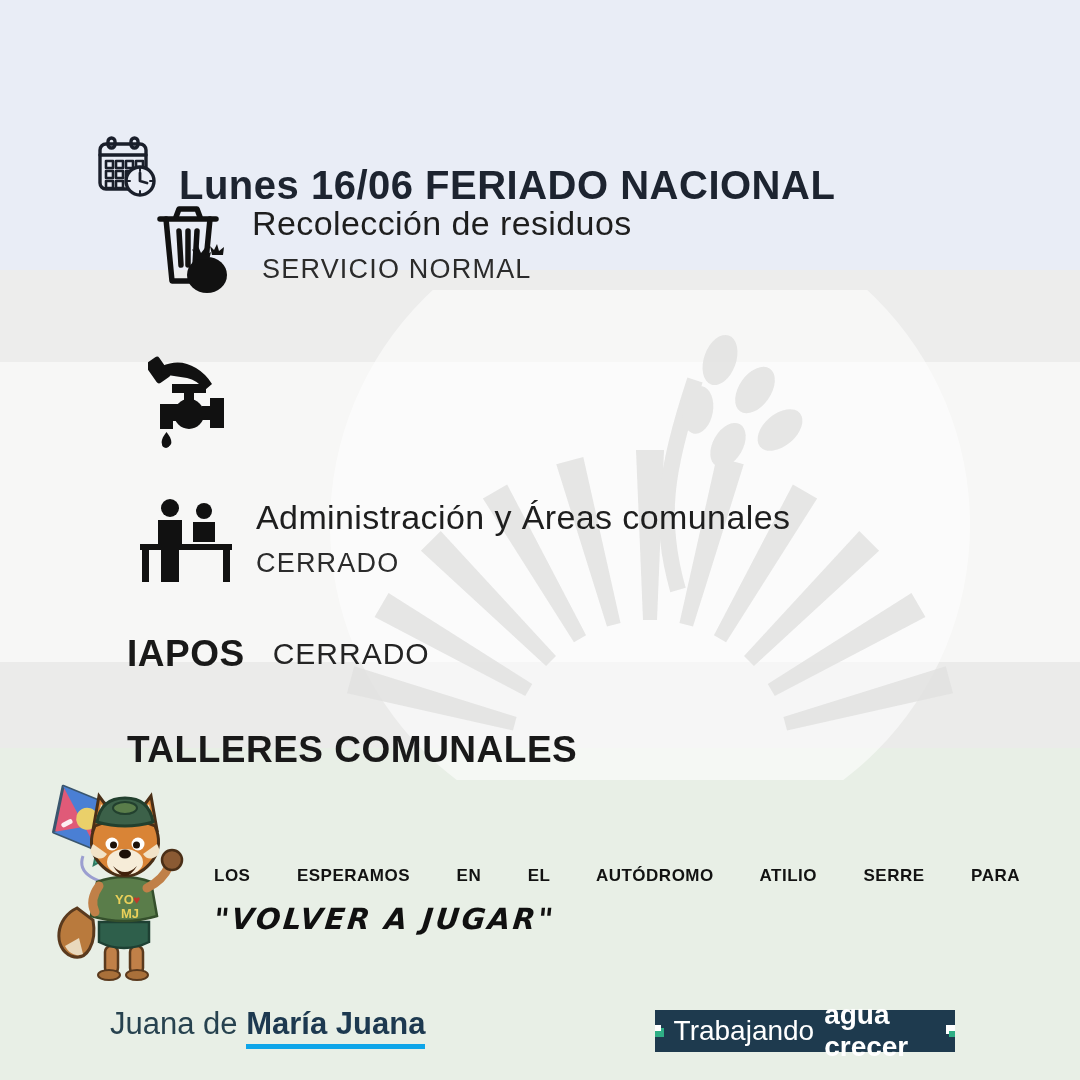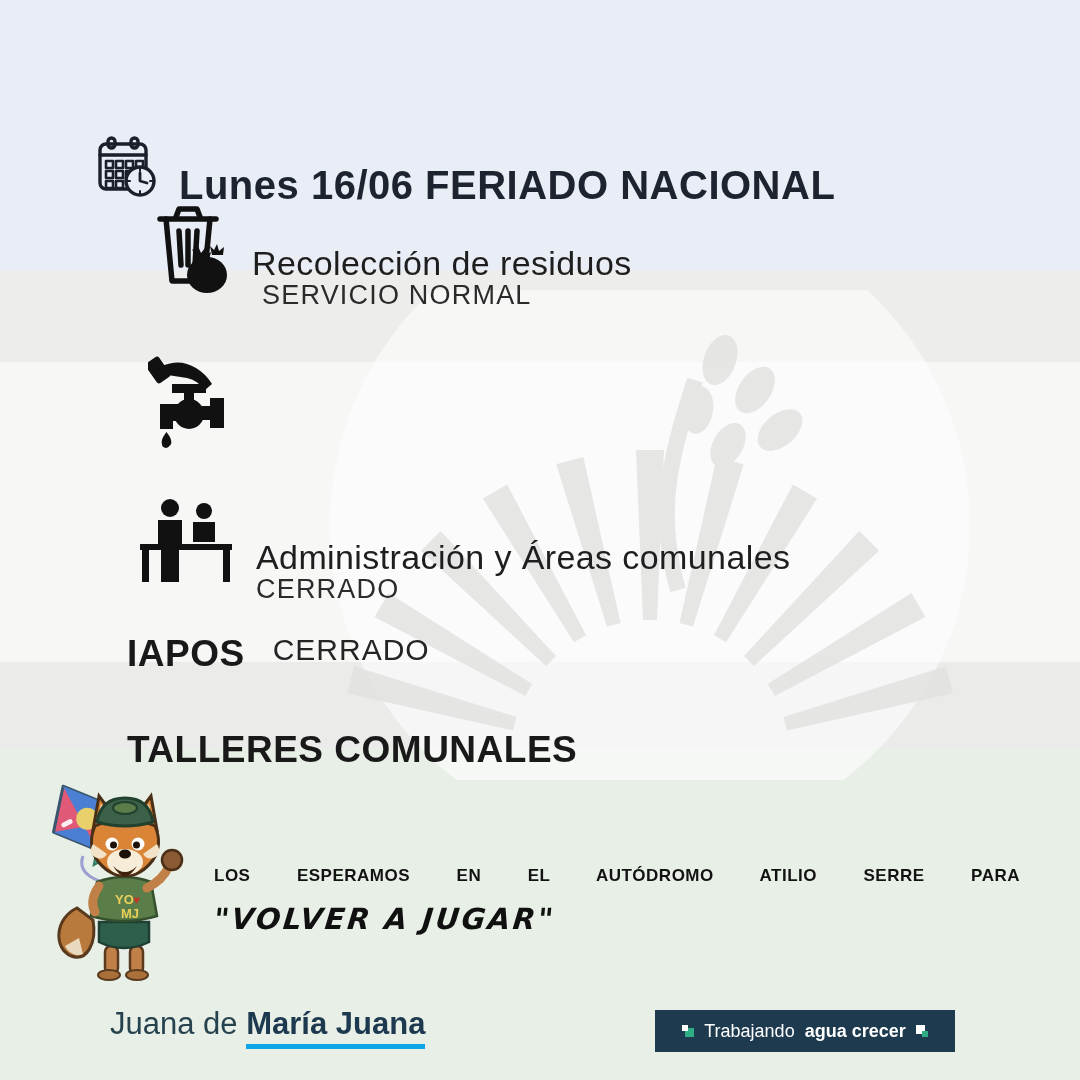--- a/index.html
+++ b/index.html
@@ -17,24 +17,24 @@
   .band-green {top:748px; height:332px; background:#e8efe6;}
   .watermark{position:absolute;left:250px;top:290px;z-index:1;pointer-events:none;}
   
   .layer{position:absolute;z-index:2;}
   
   .header{left:95px;top:125px;display:flex;align-items:center;gap:22px;}
   .header-title{font-size:40px;font-weight:800;color:#1d2430;letter-spacing:.5px;margin-top:38px;}
   
   .svc-icon{position:absolute;}
   .svc-text{position:absolute;}
-  .svc-title{font-size:34px;font-weight:400;color:#1e1e1e;letter-spacing:.4px;line-height:1.0;margin-top:40px;}
-  .svc-status{font-size:27px;font-weight:400;color:#2b2b2b;letter-spacing:1.2px;}
-  
-  .inline-item{position:absolute;display:flex;align-items:flex-start;}
+  .svc-title{font-size:34px;font-weight:400;color:#1e1e1e;letter-spacing:.4px;line-height:1.0;}
+  .svc-status{font-size:27px;font-weight:400;color:#2b2b2b;letter-spacing:1.2px;margin-top:14px;}
+  
+  .inline-item{position:absolute;display:flex;align-items:center;}
   .inline-label{font-size:37px;font-weight:800;color:#191919;letter-spacing:.5px;}
   .inline-status{font-size:30px;font-weight:400;color:#242424;letter-spacing:1px;}
   
   .ann-line1{
     position:absolute;left:214px;top:866px;width:806px;
     font-size:17px;font-weight:700;color:#121212;letter-spacing:.5px;
     text-align:justify;text-align-last:justify;
   }
   .ann-line2{
     position:absolute;left:214px;top:902px;
@@ -42,21 +42,21 @@
     letter-spacing:2.5px;transform:skewX(-6deg);
     font-family:"DejaVu Sans", sans-serif;
   }
   
   .footer-left{position:absolute;left:110px;top:1006px;font-size:31px;color:#27424f;}
   .org-prefix{font-weight:400;}
   .org-name{font-weight:700;color:#1d3950;border-bottom:5px solid #0ea5e9;padding-bottom:3px;}
   .footer-badge{
     position:absolute;left:655px;top:1010px;width:300px;height:42px;
     background:#1e3a4e;display:flex;align-items:center;justify-content:center;gap:10px;
-    color:#ffffff;font-size:18px;
+    color:#ffffff;font-size:28px;
   }
   .badge-text-reg{font-weight:400;}
   .badge-text-bold{font-weight:700;}
   .sq-icon{position:relative;width:12px;height:12px;}
   .sq-icon .base{position:absolute;right:0;bottom:0;width:9px;height:9px;background:#2fae85;}
   .sq-icon .over{position:absolute;left:0;top:0;width:6px;height:6px;background:#ffffff;}
   .sq-icon.flip .base{left:0;top:0;right:auto;bottom:auto;background:#ffffff;}
   .sq-icon.flip .over{right:0;bottom:0;left:auto;top:auto;background:#2fae85;}
 </style>
 </head>

